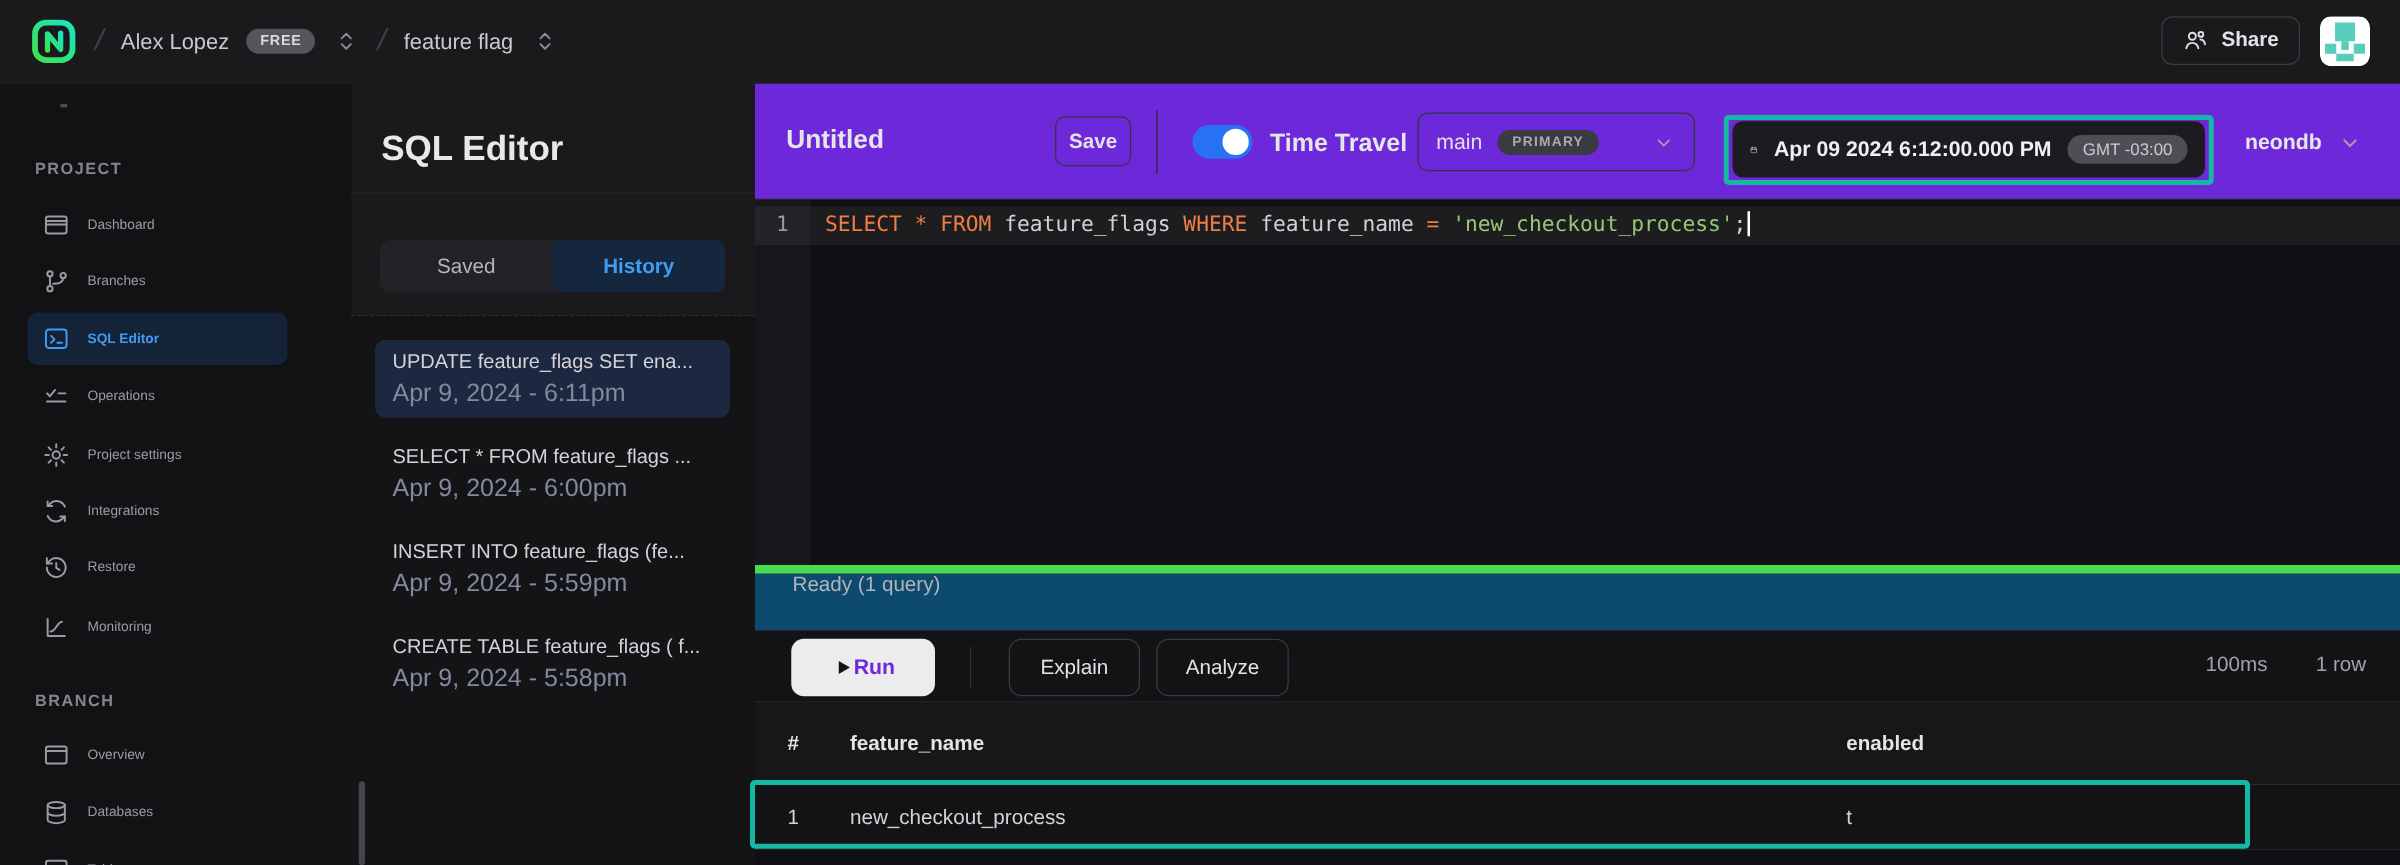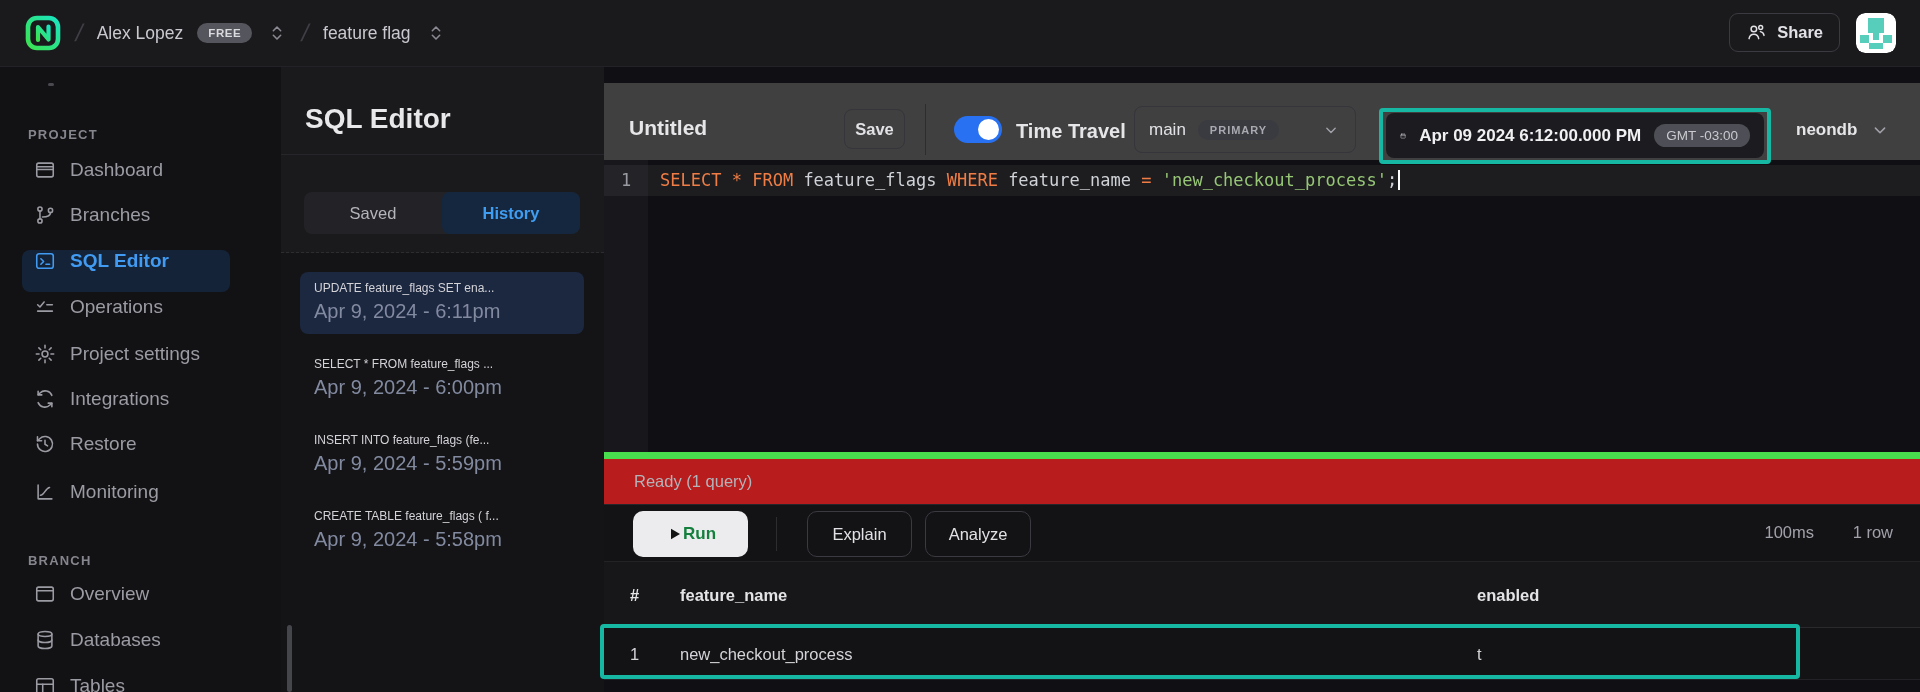--- a/index.html
+++ b/index.html
@@ -20,44 +20,44 @@
   .updown { color:#8a8a92; cursor:pointer; }
   #topbar-right { margin-left:auto; display:flex; align-items:flex-start; gap:16px; }
   #share-btn { display:flex; align-items:center; gap:10px; border:1px solid #3a3a40; border-radius:9px;
                height:39px; padding:0 16px; color:#e2e2e6; font-size:16.5px; font-weight:600; cursor:pointer; background:transparent; }
   #avatar { width:40px; height:40px; border-radius:9px; overflow:hidden; cursor:pointer; }
 
   
   #sidebar { position:absolute; left:0; top:67px; width:281px; height:625px; background:#121215; overflow:hidden; }
   .side-label { position:absolute; left:28px; font-size:13px; font-weight:bold; letter-spacing:1.2px; color:#85858d; }
   .nav-item { position:absolute; left:22px; width:208px; height:42px; border-radius:8px;
-              display:flex; align-items:flex-start; gap:14px; padding:0 12px; color:#9b9ba3; font-size:19px; cursor:pointer; }
+              display:flex; align-items:center; gap:14px; padding:0 12px; color:#9b9ba3; font-size:11px; cursor:pointer; }
   .nav-item svg { flex:0 0 auto; }
   .nav-item.active { background:#142338; color:#419bf2; }
   .nav-item.active span { font-weight:600; }
   #scroll-remnant { position:absolute; left:48px; top:16px; width:6px; height:3px; border-radius:2px; background:#4a4a50; }
   #side-scrollthumb { position:absolute; left:287px; top:625px; width:5px; height:67px; border-radius:3px; background:#45454c; z-index:5; }
 
   
   #panel { position:absolute; left:281px; top:67px; width:323px; height:625px; background:#1a1a1d; }
   #panel-title-block { position:absolute; left:0; top:0; width:100%; height:88px; border-bottom:1px solid #26262a; }
   #panel-title { position:absolute; left:24px; top:36px; font-size:28px; font-weight:bold; color:#e8e8ea; }
   #tabs-block { position:absolute; left:0; top:88px; width:100%; height:98px; border-bottom:1px dashed #2c2c31; }
   #tab-control { position:absolute; left:23px; top:37px; width:276px; height:42px; border-radius:8px; background:#232327; display:flex; overflow:hidden; }
   .tab { flex:1; display:flex; align-items:center; justify-content:center; font-size:16.5px; color:#b4b4bb; cursor:pointer; }
   .tab.selected { background:#15273f; color:#3f9df2; border-radius:8px; font-weight:600; }
   #history-list { position:absolute; left:0; top:186px; width:100%; height:439px; background:#141417; }
   .hist-item { position:absolute; left:19px; width:284px; height:62px; border-radius:8px; padding:9px 14px; cursor:pointer; }
   .hist-item.selected { background:#1c2740; }
-  .hist-q { font-size:12px; color:#d3d3d8; white-space:nowrap; overflow:hidden; }
+  .hist-q { font-size:16px; color:#d3d3d8; white-space:nowrap; overflow:hidden; }
   .hist-d { font-size:20px; color:#828aa0; margin-top:5px; }
 
   
   #main { position:absolute; left:604px; top:67px; width:1316px; height:625px; background:#101014; }
-  #main-header { position:absolute; left:0; top:16px; width:100%; height:93px; background:#404040; border-bottom:1px solid #26262a; }
+  #main-header { position:absolute; left:0; top:0; width:100%; height:93px; background:#6d28d9; border-bottom:1px solid #26262a; }
   #editor-title { position:absolute; left:25px; top:33px; font-size:21px; font-weight:bold; color:#e6e6e9; }
   #save-btn { position:absolute; left:240px; top:26px; width:61px; height:40px; border:1px solid #35353b; border-radius:8px;
               background:transparent; color:#e2e2e6; font-size:16.5px; font-weight:600; cursor:pointer; }
   .vdiv { position:absolute; background:#2c2c31; width:1px; }
   #toggle { position:absolute; left:350px; top:33px; width:48px; height:27px; border-radius:14px; background:#2871f2; cursor:pointer; }
   #toggle .knob { position:absolute; right:3px; top:3px; width:21px; height:21px; border-radius:50%; background:#fff; }
   #tt-label { position:absolute; left:412px; top:37px; font-size:20px; font-weight:600; color:#e6e6e9; }
   #branch-select { position:absolute; left:530px; top:23px; width:222px; height:47px; border:1px solid #35353b; border-radius:8px;
                    display:flex; align-items:center; gap:12px; padding:0 14px; cursor:pointer; }
   #branch-name { font-size:17px; color:#e2e2e6; }
@@ -82,25 +82,25 @@
                font-family:"DejaVu Sans Mono","Liberation Mono",monospace; font-size:17px; line-height:31px; }
   #line-no { position:absolute; left:0; width:44px; text-align:center; color:#9a9aa2; }
   #code-text { position:absolute; left:56px; white-space:pre; color:#cfd2d6; }
   .kw { color:#ef7d45; }
   .str { color:#97c776; }
   #caret { display:inline-block; width:2px; height:20px; background:#fff; vertical-align:-4px; margin-left:1px; }
 
   #resize-bar { position:absolute; left:0; top:385px; width:100%; height:7px; background:#47dd4f; cursor:row-resize; }
 
   
-  #status-bar { position:absolute; left:0; top:392px; width:100%; height:46px; background:#b91c1c; border-bottom:1px solid #26262a;
-                display:flex; align-items:center; padding:0 30px; }
+  #status-bar { position:absolute; left:0; top:392px; width:100%; height:46px; background:#0c4a6e; border-bottom:1px solid #26262a;
+                display:flex; align-items:flex-start; padding:0 30px; }
   #status-text { font-size:16.5px; color:#b3b3ba; }
   #toolbar { position:absolute; left:0; top:438px; width:100%; height:56px; background:#131316; }
-  #run-btn { position:absolute; left:29px; top:6px; width:115px; height:46px; background:#ececef; color:#15803d; border:none;
+  #run-btn { position:absolute; left:29px; top:6px; width:115px; height:46px; background:#ececef; color:#6d28d9; border:none;
              border-radius:10px; font-size:17px; font-weight:600; display:flex; align-items:center; justify-content:center; cursor:pointer; }
   #explain-btn { position:absolute; left:203px; top:6px; width:105px; }
   #analyze-btn { position:absolute; left:321px; top:6px; width:106px; }
   .ghost-btn { height:46px; background:transparent; border:1px solid #3a3a40; border-radius:10px; color:#e2e2e6; font-size:16.5px; cursor:pointer; }
   #duration { position:absolute; right:106px; top:18px; font-size:16.5px; color:#a1a1aa; }
   #rowcount { position:absolute; right:27px; top:18px; font-size:16.5px; color:#a1a1aa; }
 
   #table-head { position:absolute; left:0; top:494px; width:100%; height:67px; background:#17171a; border-top:1px solid #232327;
                 border-bottom:1px solid #2a2a2e; }
   #table-row { position:absolute; left:0; top:561px; width:100%; height:52px; background:#131316; border-bottom:1px solid #232327; }

